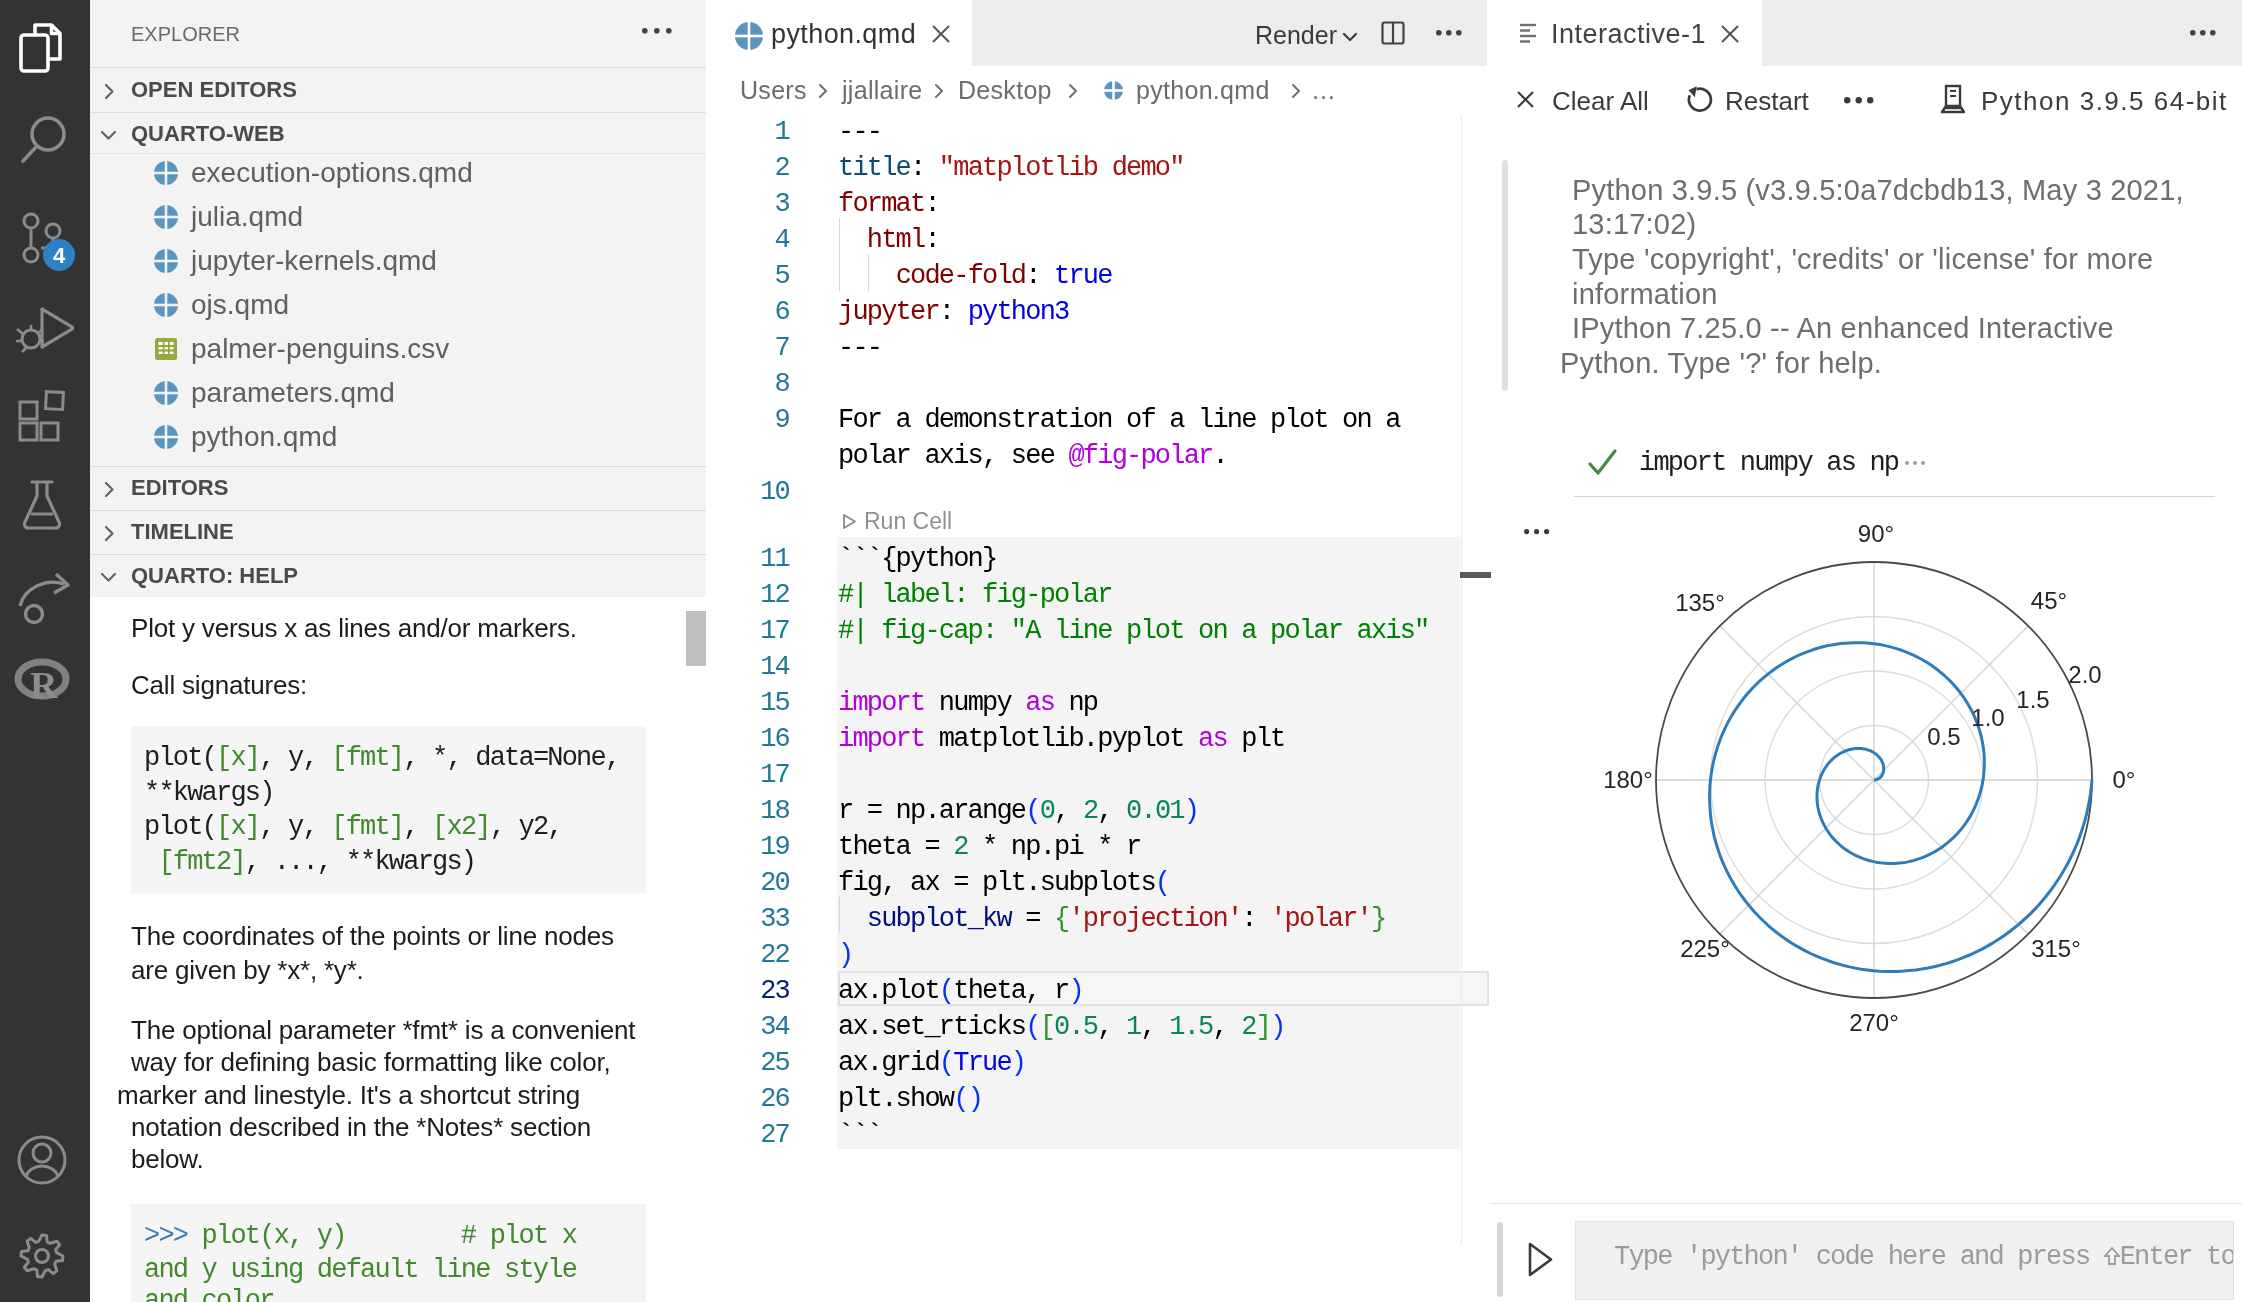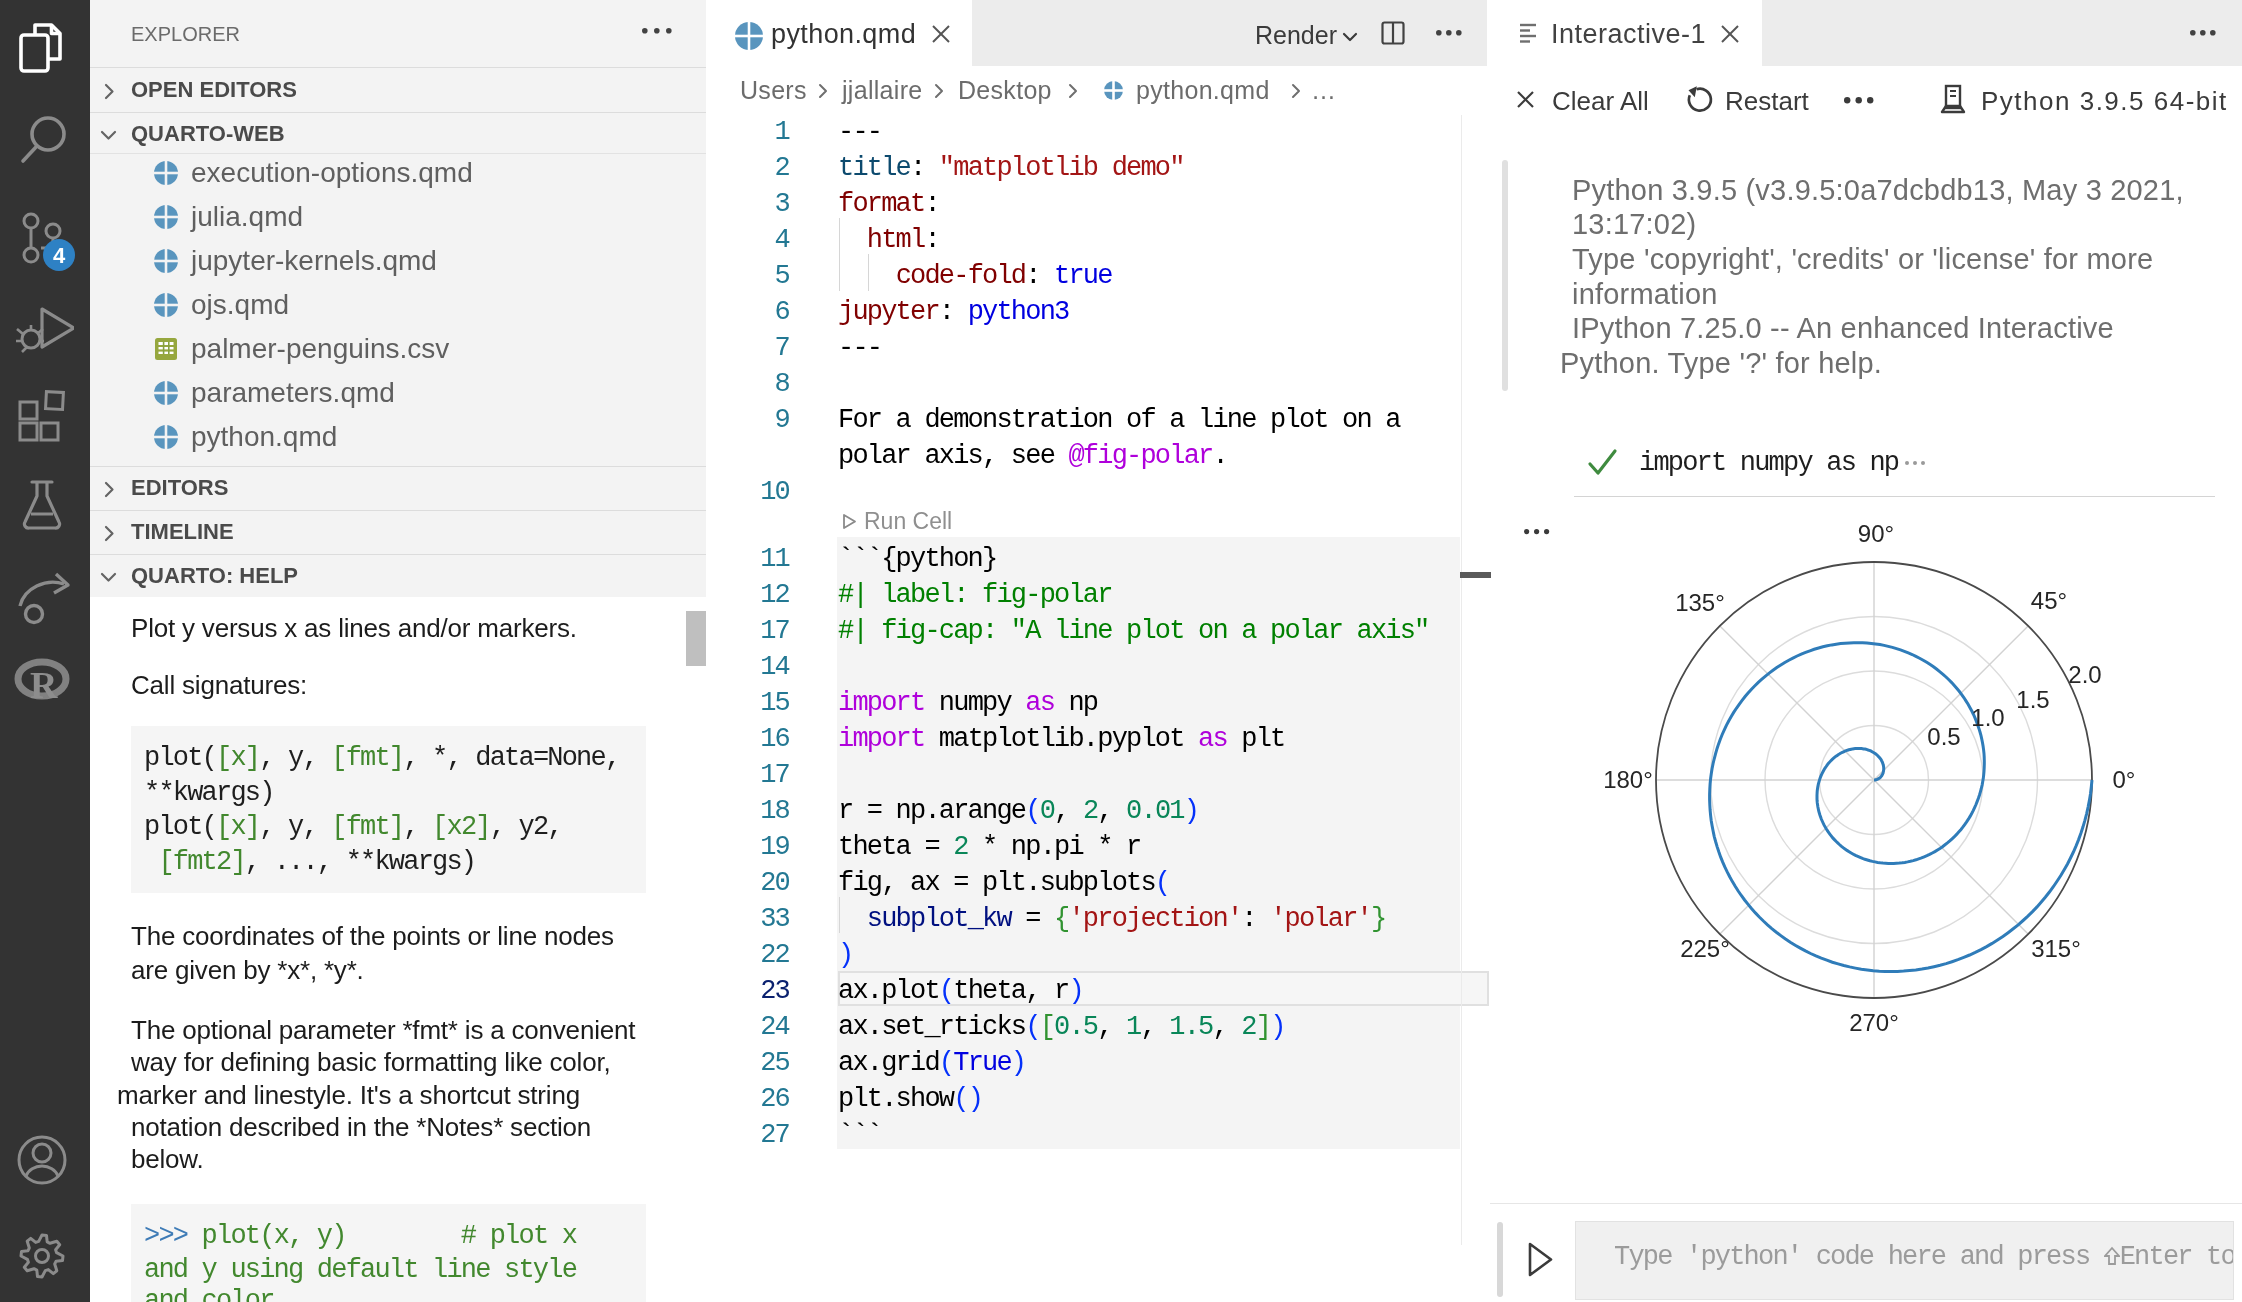--- a/index.html
+++ b/index.html
@@ -249,21 +249,21 @@
 <div class="ln" style="top:649px">14</div>
 <div class="ln" style="top:685px">15</div>
 <div class="ln" style="top:721px">16</div>
 <div class="ln" style="top:757px">17</div>
 <div class="ln" style="top:793px">18</div>
 <div class="ln" style="top:829px">19</div>
 <div class="ln" style="top:865px">20</div>
 <div class="ln" style="top:901px">33</div>
 <div class="ln" style="top:937px">22</div>
 <div class="ln lnA" style="top:973px">23</div>
-<div class="ln" style="top:1009px">24</div>
+<div class="ln" style="top:1009px">34</div>
 <div class="ln" style="top:1045px">25</div>
 <div class="ln" style="top:1081px">26</div>
 <div class="ln" style="top:1117px">27</div>
 <div class="cl" style="top:114px">---</div>
 <div class="cl" style="top:150px"><span style="color:#0c4a6e">title</span>: <span style="color:#a31515">"matplotlib demo"</span></div>
 <div class="cl" style="top:186px"><span style="color:#800000">format</span>:</div>
 <div class="cl" style="top:222px">  <span style="color:#800000">html</span>:</div>
 <div class="cl" style="top:258px">    <span style="color:#800000">code-fold</span>: <span style="color:#0000e0">true</span></div>
 <div class="cl" style="top:294px"><span style="color:#800000">jupyter</span>: <span style="color:#0000e0">python3</span></div>
 <div class="cl" style="top:330px">---</div>

